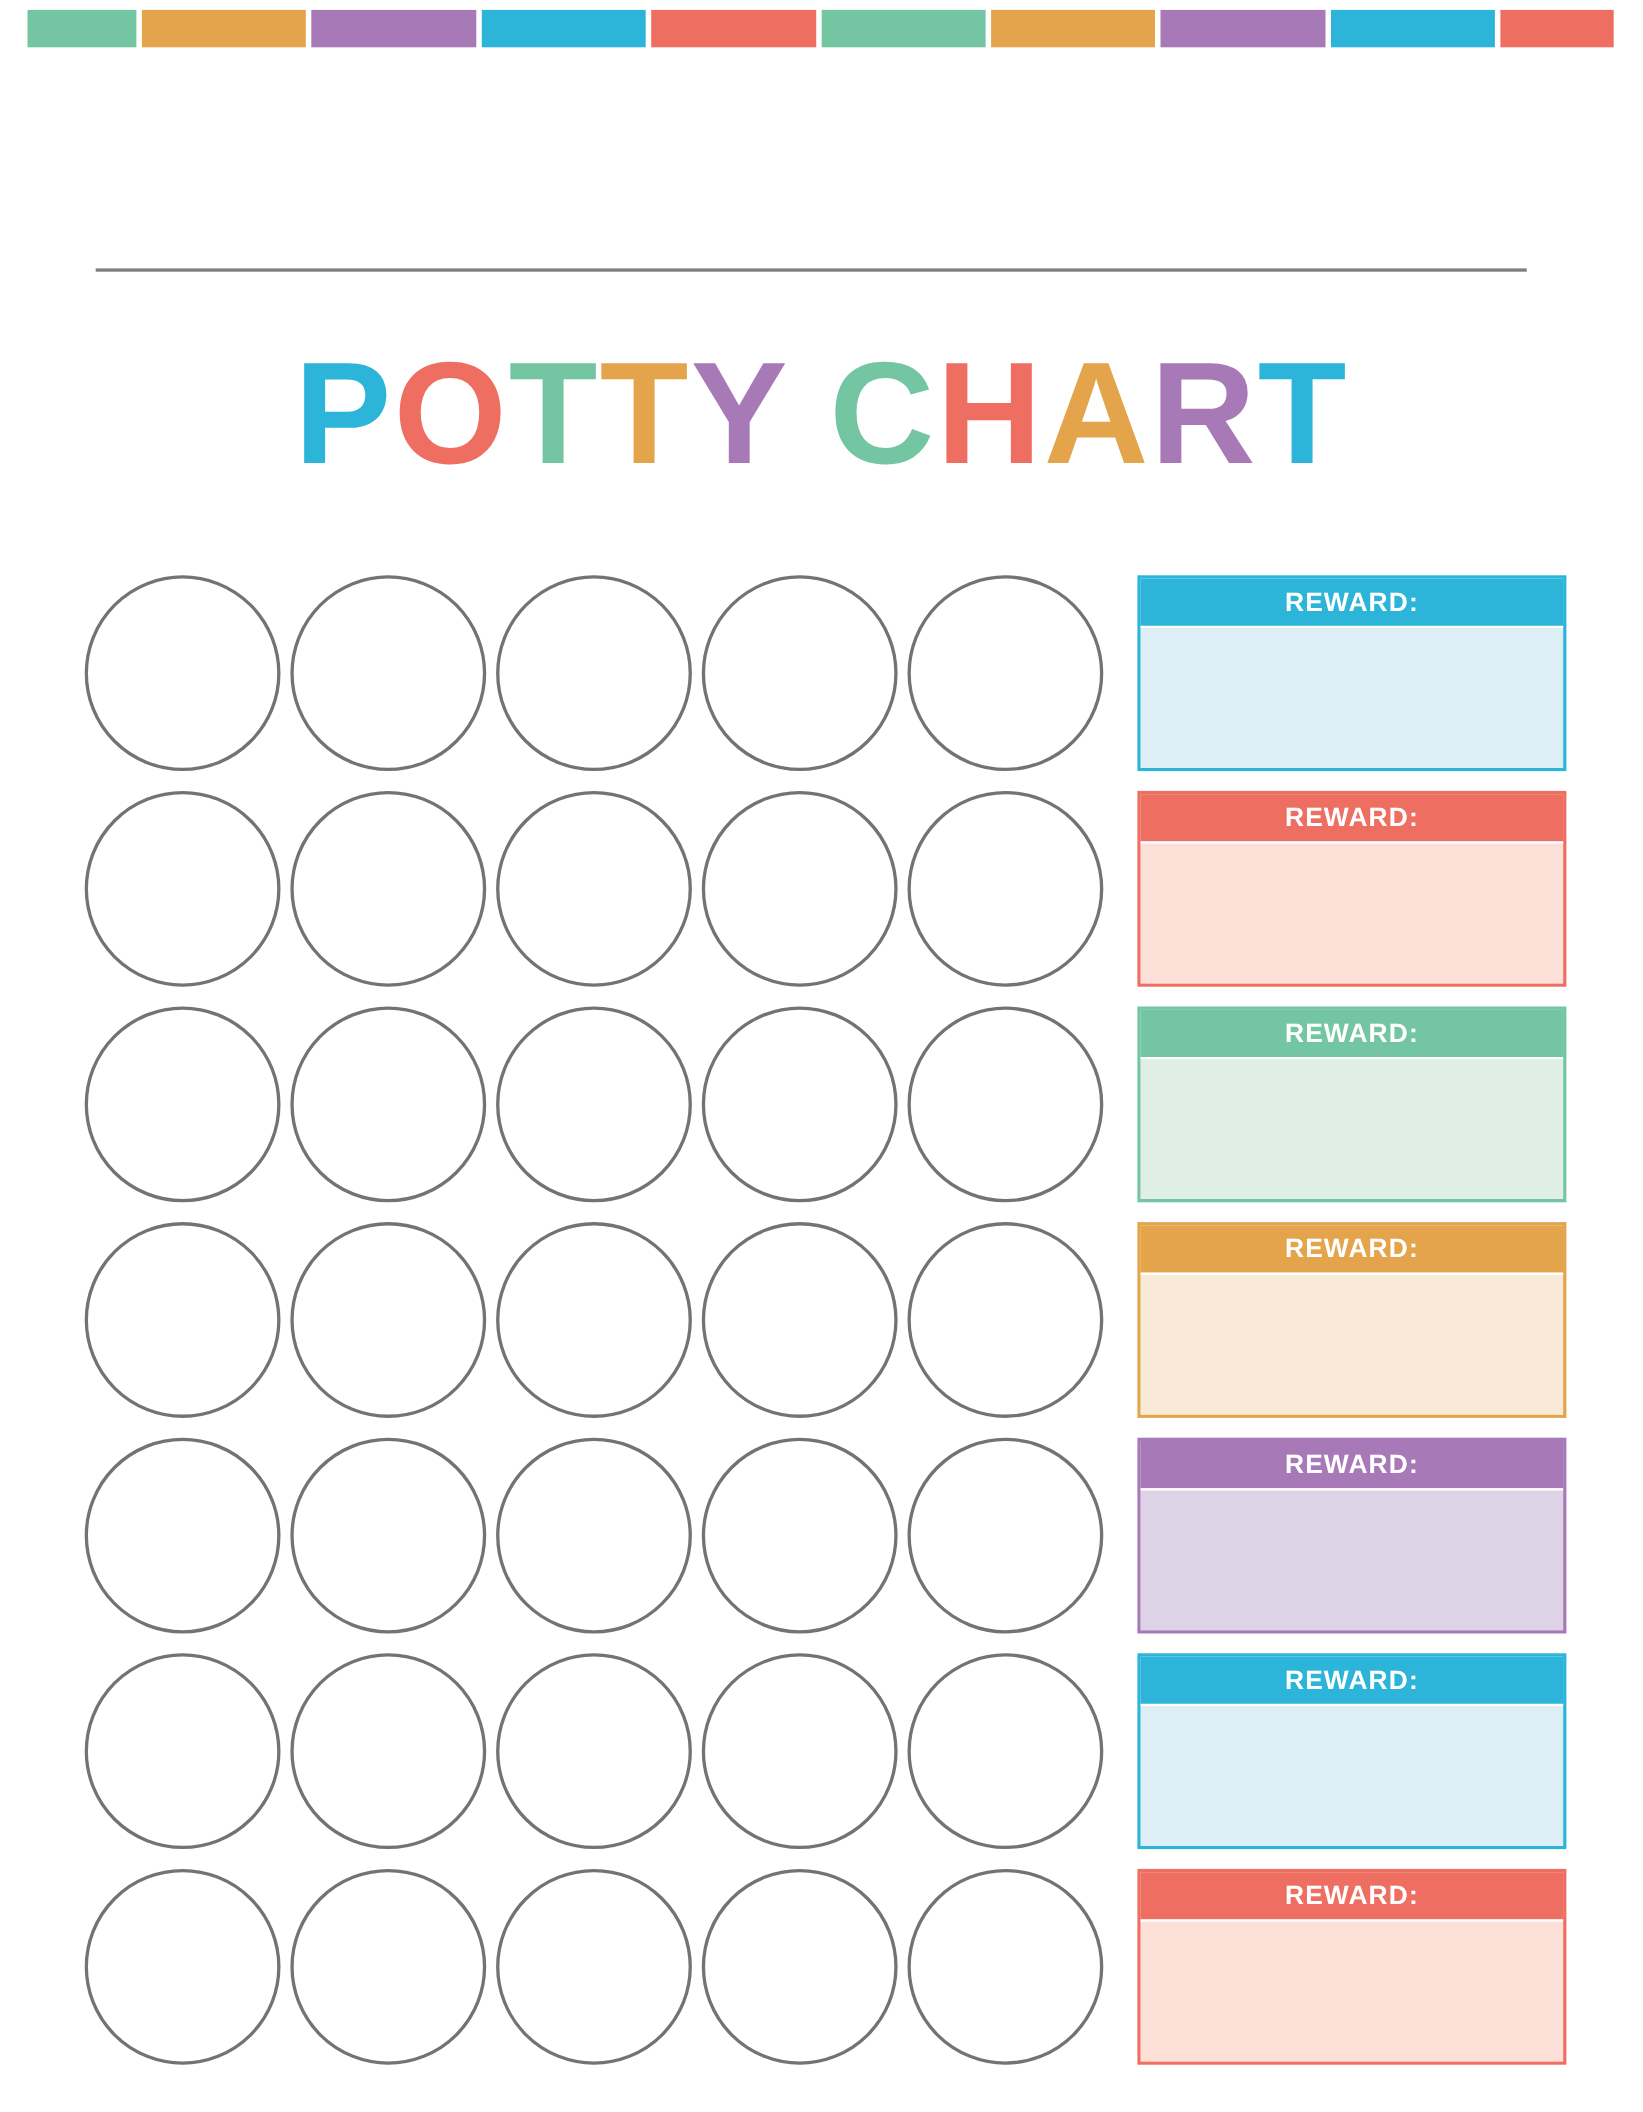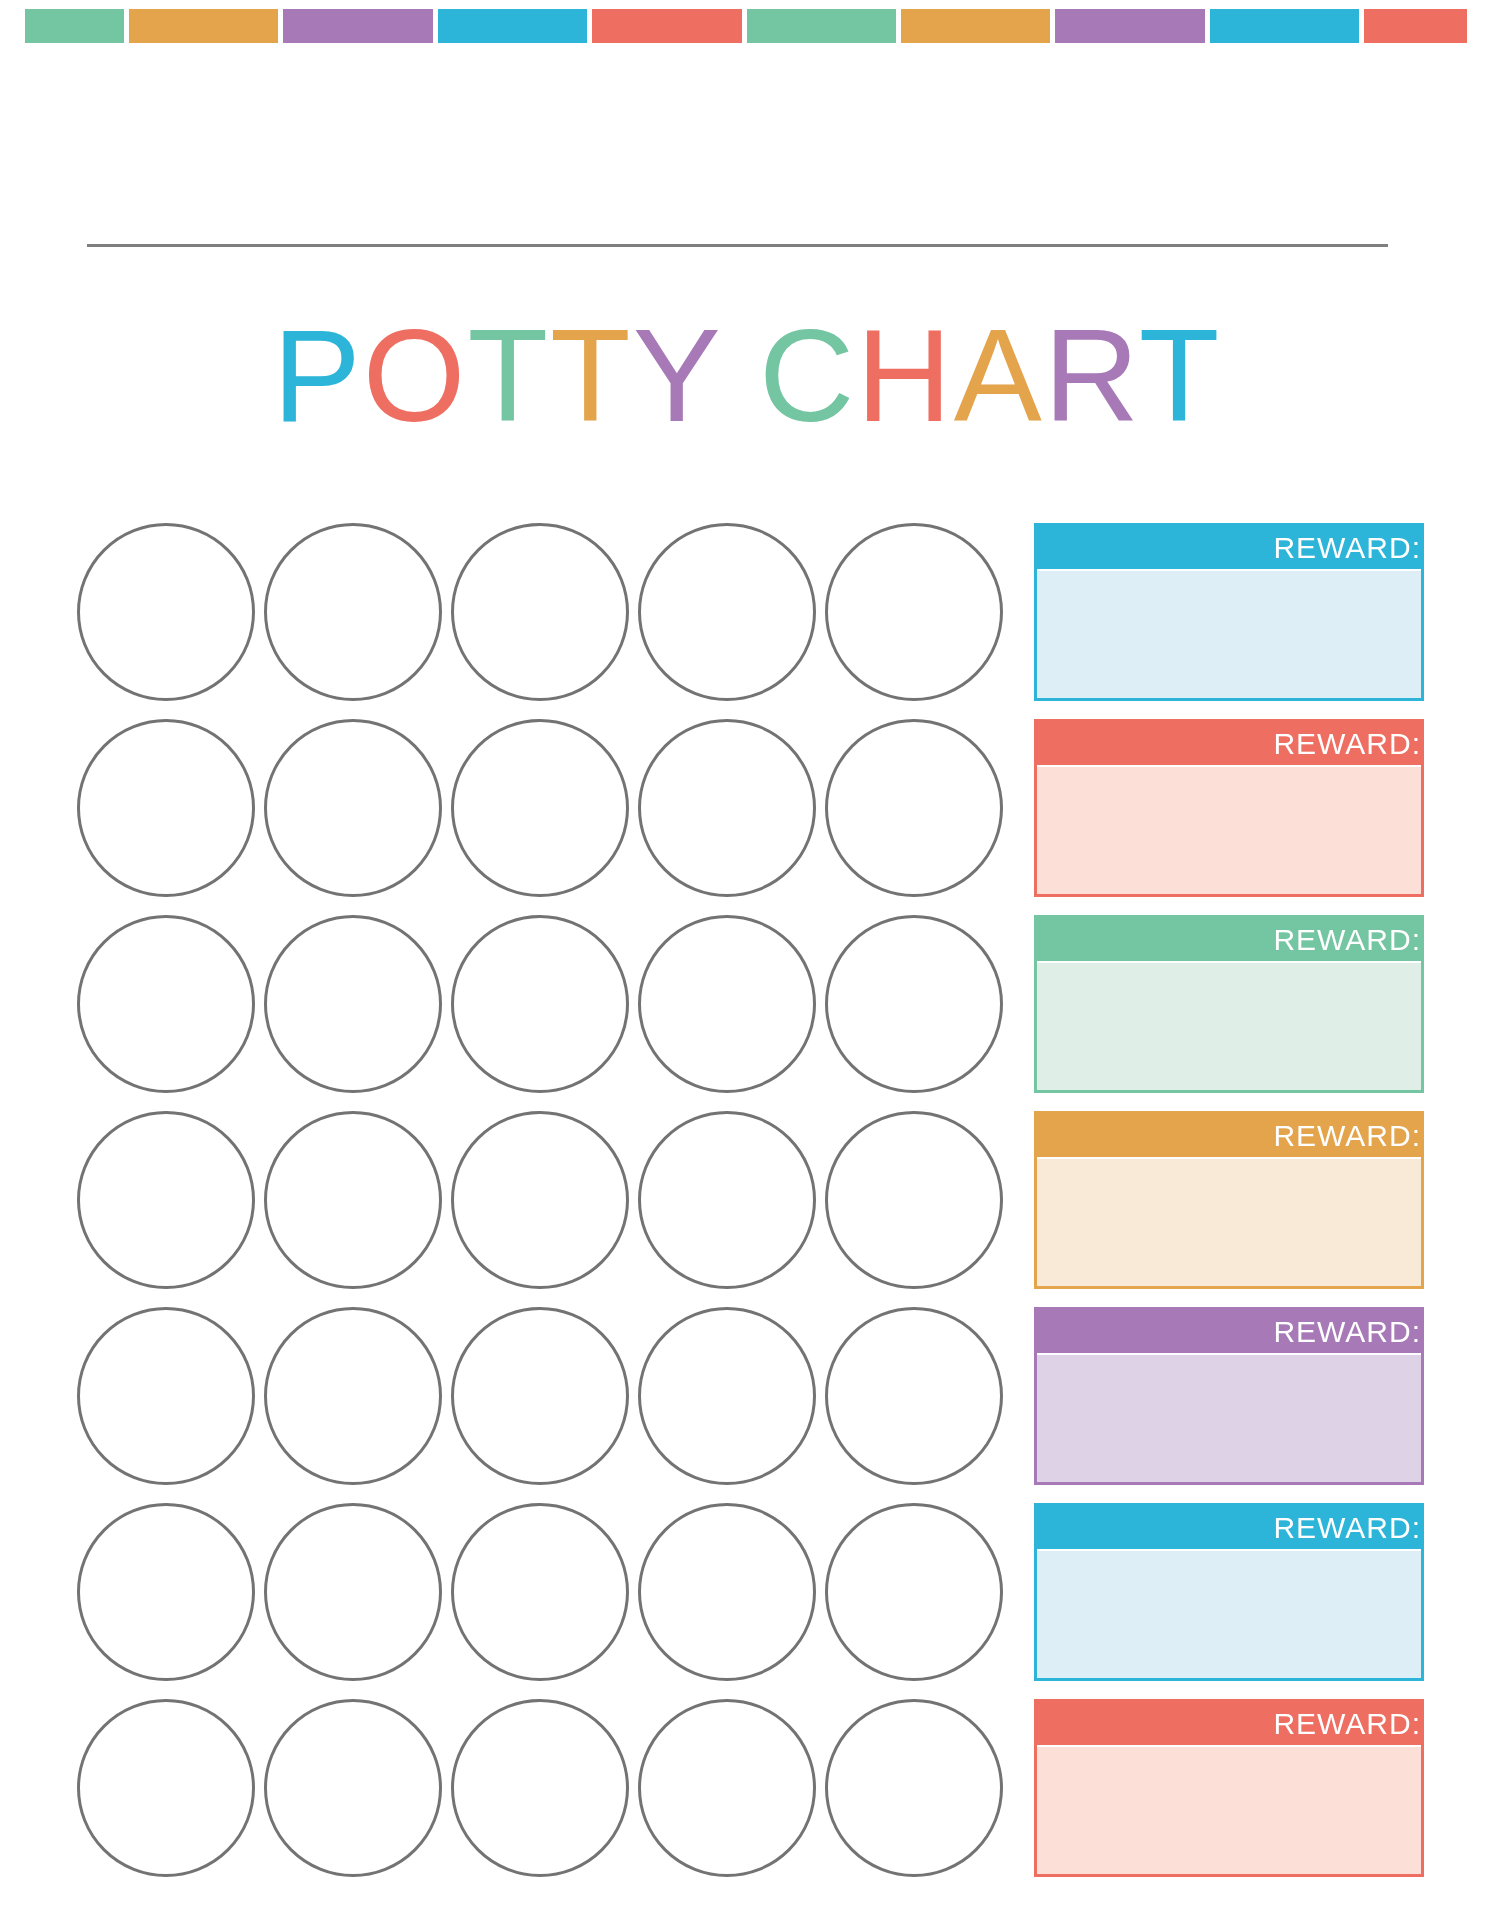--- a/index.html
+++ b/index.html
@@ -42,21 +42,21 @@
 
   
   .title {
     position: absolute;
     top: 310px;
     left: 0;
     width: 100%;
     margin: 0;
     text-align: center;
     font-size: 132px;
-    font-weight: normal;
+    font-weight: bold;
     letter-spacing: 2px;
     line-height: 1;
     white-space: pre;
     user-select: none;
   }
   .title-letter { display: inline; }
 
   
   .circle-grid {
     position: absolute;
@@ -93,23 +93,23 @@
     flex-direction: column;
     background: #ffffff;
   }
   .reward-header {
     flex: 0 0 43px;
     height: 43px;
     background: var(--c);
     color: #ffffff;
     display: flex;
     align-items: center;
-    justify-content: flex-end;
-    font-size: 30px;
-    font-weight: normal;
+    justify-content: center;
+    font-size: 24px;
+    font-weight: bold;
     letter-spacing: 1px;
   }
   .reward-body {
     flex: 1 1 auto;
     background: var(--tint);
     border-top: 2px solid #ffffff;
   }
 </style>
 </head>
 <body>

